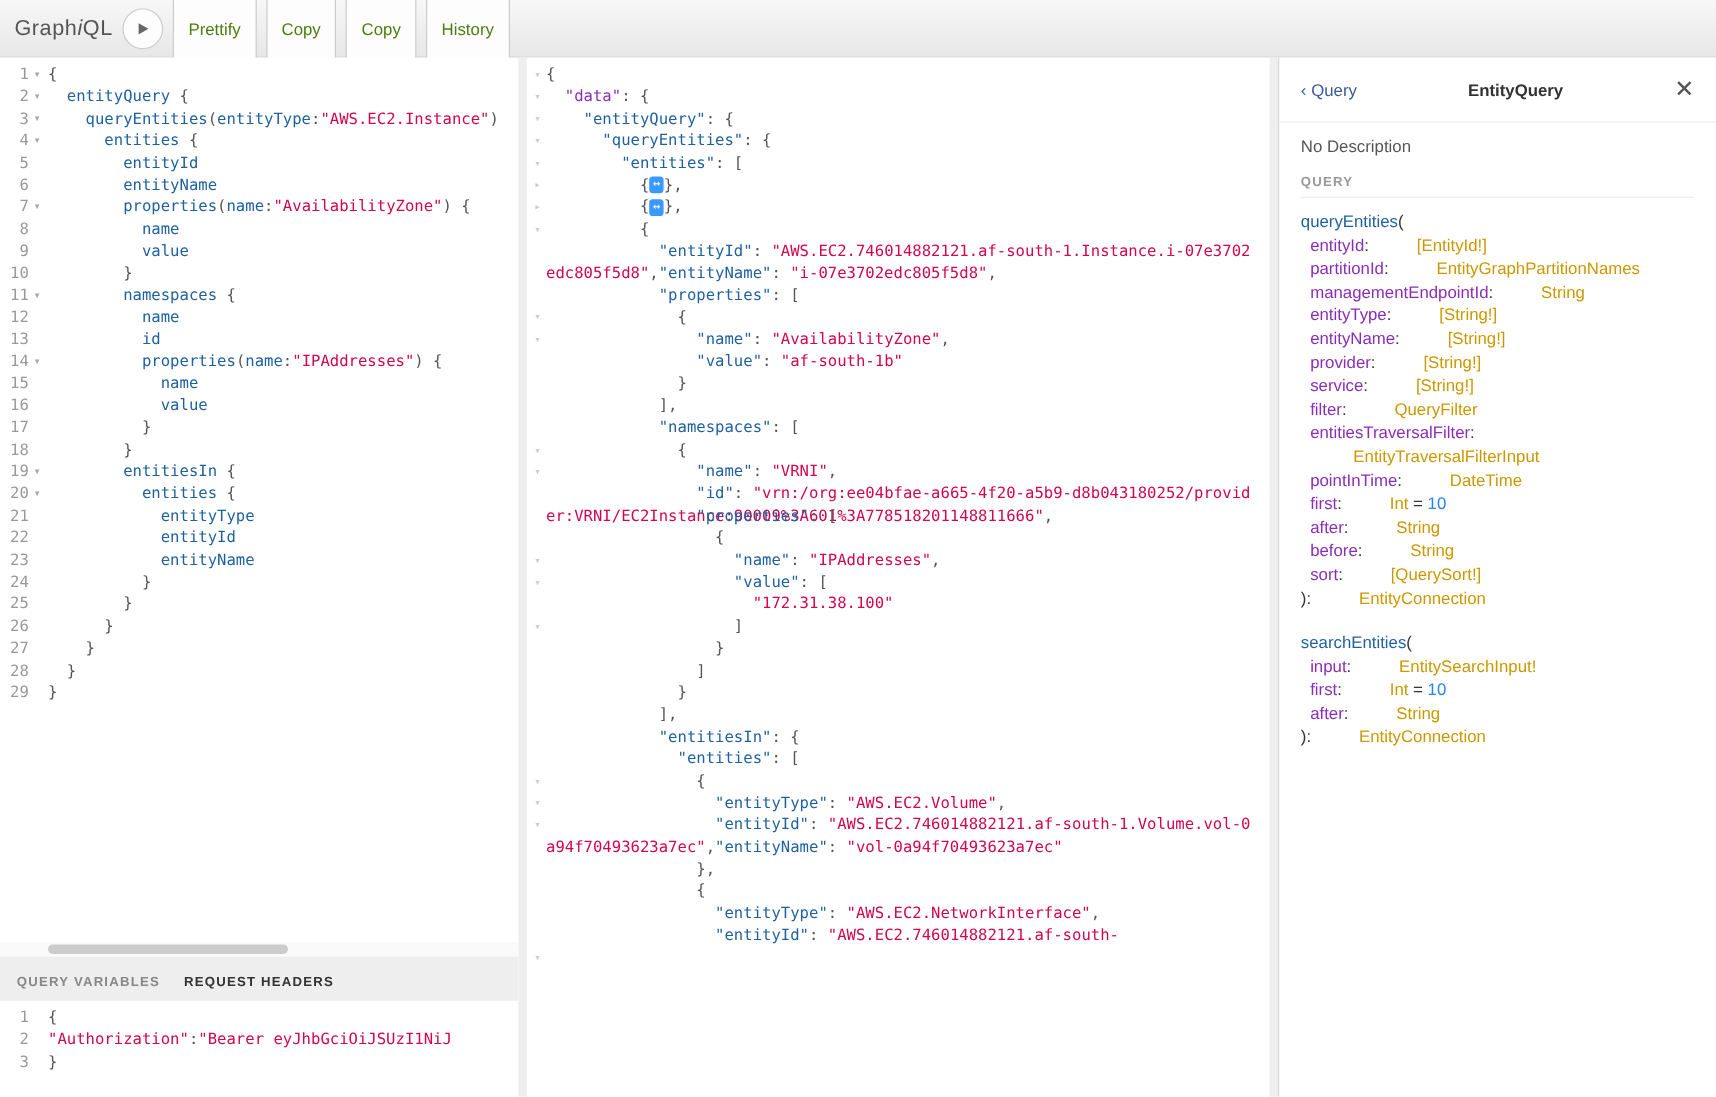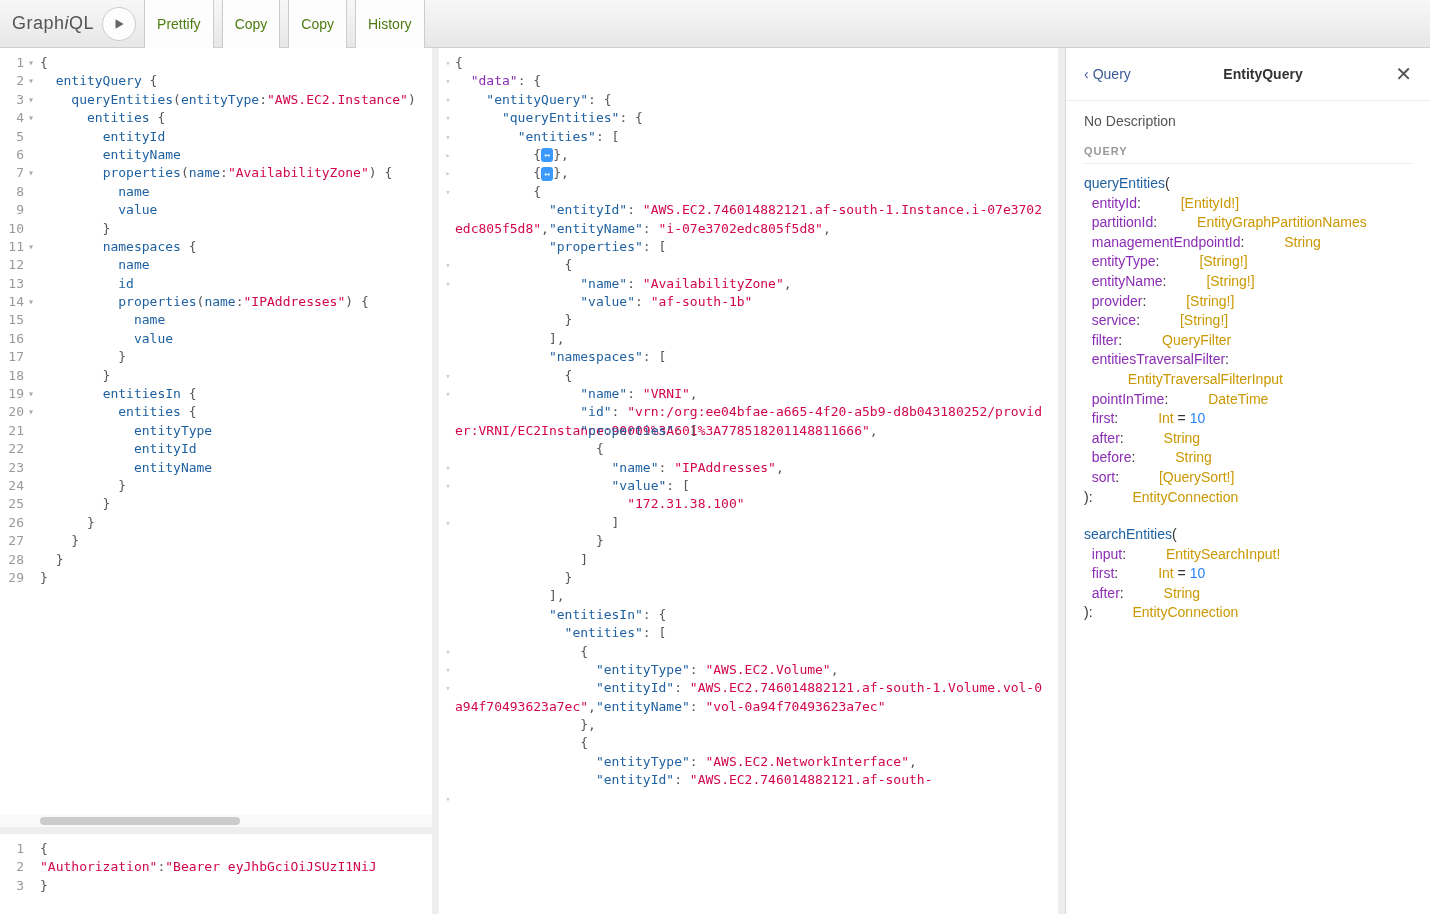--- a/index.html
+++ b/index.html
@@ -73,20 +73,24 @@
 
   <div class="editor-pane">
     <div class="query-editor">
       <div class="gutter" id="q-gutter"><div class="ln"><span class="num">1</span><span class="fold">▾</span></div><div class="ln"><span class="num">2</span><span class="fold">▾</span></div><div class="ln"><span class="num">3</span><span class="fold">▾</span></div><div class="ln"><span class="num">4</span><span class="fold">▾</span></div><div class="ln"><span class="num">5</span><span class="fold"></span></div><div class="ln"><span class="num">6</span><span class="fold"></span></div><div class="ln"><span class="num">7</span><span class="fold">▾</span></div><div class="ln"><span class="num">8</span><span class="fold"></span></div><div class="ln"><span class="num">9</span><span class="fold"></span></div><div class="ln"><span class="num">10</span><span class="fold"></span></div><div class="ln"><span class="num">11</span><span class="fold">▾</span></div><div class="ln"><span class="num">12</span><span class="fold"></span></div><div class="ln"><span class="num">13</span><span class="fold"></span></div><div class="ln"><span class="num">14</span><span class="fold">▾</span></div><div class="ln"><span class="num">15</span><span class="fold"></span></div><div class="ln"><span class="num">16</span><span class="fold"></span></div><div class="ln"><span class="num">17</span><span class="fold"></span></div><div class="ln"><span class="num">18</span><span class="fold"></span></div><div class="ln"><span class="num">19</span><span class="fold">▾</span></div><div class="ln"><span class="num">20</span><span class="fold">▾</span></div><div class="ln"><span class="num">21</span><span class="fold"></span></div><div class="ln"><span class="num">22</span><span class="fold"></span></div><div class="ln"><span class="num">23</span><span class="fold"></span></div><div class="ln"><span class="num">24</span><span class="fold"></span></div><div class="ln"><span class="num">25</span><span class="fold"></span></div><div class="ln"><span class="num">26</span><span class="fold"></span></div><div class="ln"><span class="num">27</span><span class="fold"></span></div><div class="ln"><span class="num">28</span><span class="fold"></span></div><div class="ln"><span class="num">29</span><span class="fold"></span></div></div>
       <div class="code" id="q-code"><div class="row"><span class="k-punc">{</span></div><div class="row"><span class="">  </span><span class="k-prop">entityQuery</span><span class="k-punc"> {</span></div><div class="row"><span class="">    </span><span class="k-prop">queryEntities</span><span class="k-punc">(</span><span class="k-attr">entityType</span><span class="k-punc">:</span><span class="k-str">"AWS.EC2.Instance"</span><span class="k-punc">)</span></div><div class="row"><span class="">      </span><span class="k-prop">entities</span><span class="k-punc"> {</span></div><div class="row"><span class="">        </span><span class="k-prop">entityId</span></div><div class="row"><span class="">        </span><span class="k-prop">entityName</span></div><div class="row"><span class="">        </span><span class="k-prop">properties</span><span class="k-punc">(</span><span class="k-attr">name</span><span class="k-punc">:</span><span class="k-str">"AvailabilityZone"</span><span class="k-punc">) {</span></div><div class="row"><span class="">          </span><span class="k-prop">name</span></div><div class="row"><span class="">          </span><span class="k-prop">value</span></div><div class="row"><span class="k-punc">        }</span></div><div class="row"><span class="">        </span><span class="k-prop">namespaces</span><span class="k-punc"> {</span></div><div class="row"><span class="">          </span><span class="k-prop">name</span></div><div class="row"><span class="">          </span><span class="k-prop">id</span></div><div class="row"><span class="">          </span><span class="k-prop">properties</span><span class="k-punc">(</span><span class="k-attr">name</span><span class="k-punc">:</span><span class="k-str">"IPAddresses"</span><span class="k-punc">) {</span></div><div class="row"><span class="">            </span><span class="k-prop">name</span></div><div class="row"><span class="">            </span><span class="k-prop">value</span></div><div class="row"><span class="k-punc">          }</span></div><div class="row"><span class="k-punc">        }</span></div><div class="row"><span class="">        </span><span class="k-prop">entitiesIn</span><span class="k-punc"> {</span></div><div class="row"><span class="">          </span><span class="k-prop">entities</span><span class="k-punc"> {</span></div><div class="row"><span class="">            </span><span class="k-prop">entityType</span></div><div class="row"><span class="">            </span><span class="k-prop">entityId</span></div><div class="row"><span class="">            </span><span class="k-prop">entityName</span></div><div class="row"><span class="k-punc">          }</span></div><div class="row"><span class="k-punc">        }</span></div><div class="row"><span class="k-punc">      }</span></div><div class="row"><span class="k-punc">    }</span></div><div class="row"><span class="k-punc">  }</span></div><div class="row"><span class="k-punc">}</span></div></div>
     </div>
     <div class="scroll-track">
       <div class="scroll-thumb" style="left:40px;width:200px"></div>
     </div>
     <div class="bottom-tabs">
+      <div class="tabbar">
+        <div class="tab">QUERY VARIABLES</div>
+        <div class="tab active">REQUEST HEADERS</div>
+      </div>
       <div class="headers-editor">
         <div class="gutter" id="h-gutter">
             <div class="ln">
               <span class="num">1</span>
               <span class="fold"></span>
             </div>
             <div class="ln">
               <span class="num">2</span>
               <span class="fold"></span>
             </div>

